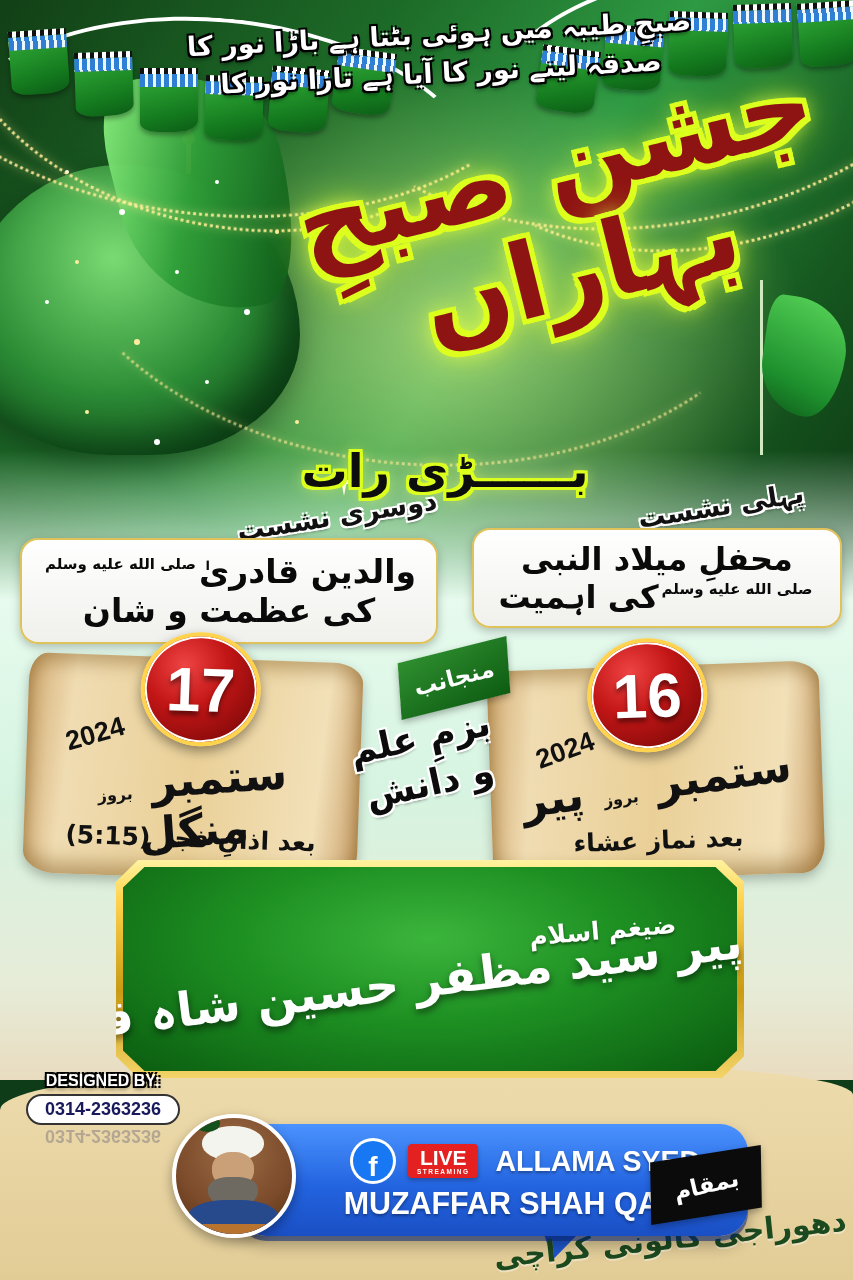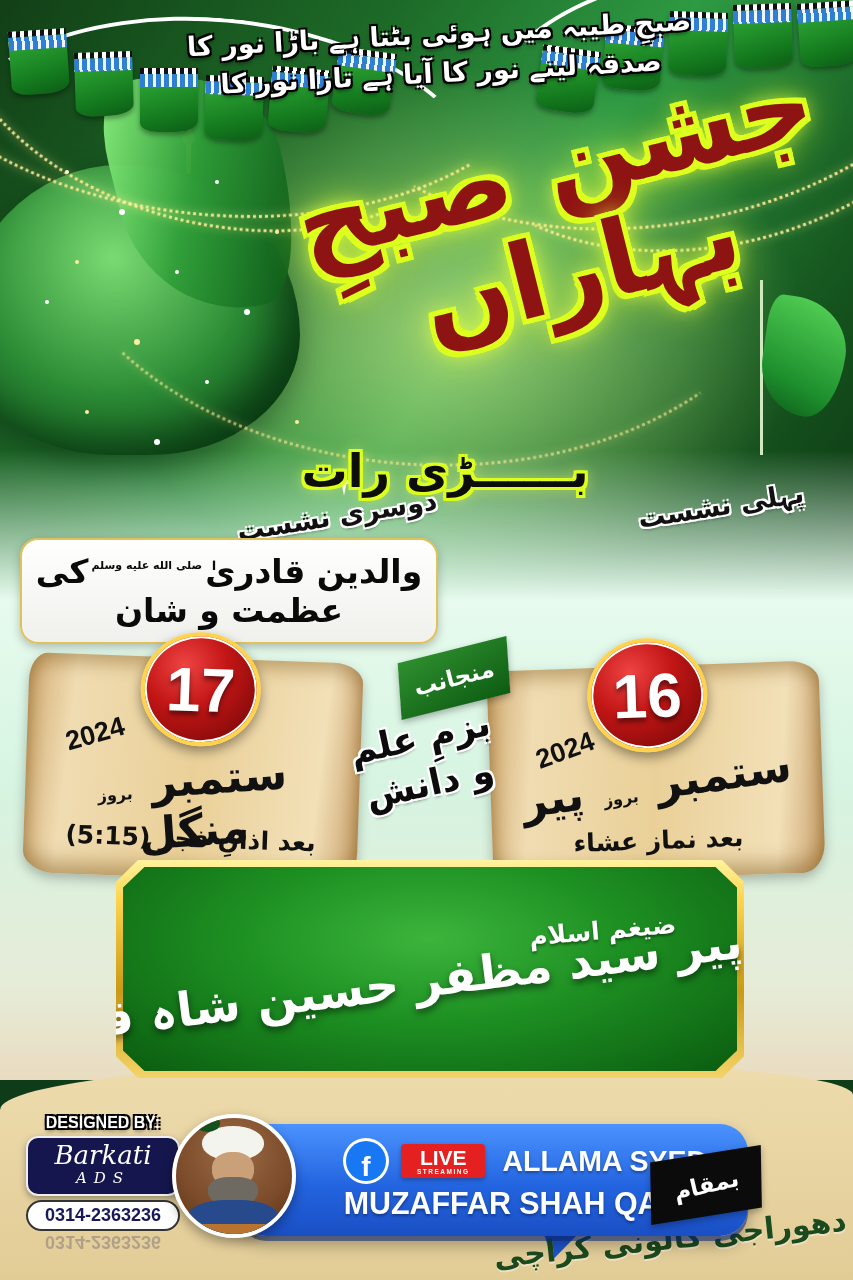--- a/index.html
+++ b/index.html
@@ -104,21 +104,21 @@
   .session-label{position:absolute;z-index:7;font-size:27px;font-weight:bold;color:#111;
     transform:rotate(-9deg);text-align:center;}
   .label-1{left:606px;top:490px;width:230px;}
   .label-2{left:212px;top:500px;width:250px;}
   .session-box{position:absolute;z-index:7;display:flex;align-items:center;justify-content:center;
     text-align:center;font-weight:bold;color:#0a0a0a;
     background:linear-gradient(180deg,#ffffff,#f0f0ec);border:2px solid #e0c25a;border-radius:18px;
     box-shadow:0 3px 10px rgba(0,0,0,.25);}
   .box-1{left:472px;top:528px;width:366px;height:96px;font-size:32px;}
   .box-2{left:20px;top:538px;width:414px;height:102px;font-size:33px;}
-  .pbuh{font-size:11px;display:inline-block;transform:translateY(-14px);margin:0 3px;line-height:1;}
+  .pbuh{font-size:15px;display:inline-block;transform:translateY(-14px);margin:0 3px;line-height:1;}
 
   
   .scroll{position:absolute;z-index:7;
     background:linear-gradient(95deg,#d2ac74 0%,#f0dcb2 14%,#ead098 50%,#f2e0b8 86%,#c9a06a 100%);
     border-radius:18px 30px 22px 34px/28px 20px 30px 22px;
     box-shadow:inset 0 10px 16px rgba(120,80,20,.35),inset 0 -12px 18px rgba(120,80,20,.4),0 5px 12px rgba(0,0,0,.25);}
   .scroll-right{left:490px;top:666px;width:332px;height:212px;transform:rotate(-2deg);}
   .scroll-left{left:26px;top:658px;width:334px;height:220px;transform:rotate(2deg);}
   .day-badge{position:absolute;width:112px;height:106px;border-radius:50%;z-index:8;
     background:radial-gradient(circle at 35% 28%,#ef4444 0%,#c31616 40%,#7c0808 88%);
@@ -160,42 +160,42 @@
     border-radius:24px;box-shadow:0 0 0 2px #e9d27a;white-space:nowrap;}
   .speech-prefix{position:absolute;right:68px;top:56px;z-index:9;color:#fff;font-size:25px;font-weight:bold;
     transform:rotate(-5deg);text-shadow:0 2px 3px rgba(0,0,0,.45);}
   .speech-speaker{position:absolute;left:0;right:0;top:92px;z-index:9;text-align:center;
     font-size:47px;font-weight:bold;color:#fff;transform:rotate(-7deg);white-space:nowrap;
     text-shadow:0 4px 7px rgba(0,0,0,.5);}
 
   
   .designer{position:absolute;left:26px;top:1072px;width:154px;z-index:9;
     display:flex;flex-direction:column;align-items:center;gap:4px;text-align:center;}
-  .designer-label{font-family:"Liberation Sans",sans-serif;font-size:16px;font-weight:bold;color:#fff;margin-top:42px;}
+  .designer-label{font-family:"Liberation Sans",sans-serif;font-size:16px;font-weight:bold;color:#fff;}
   .designer-card{width:150px;background:#15164e;border:2px solid #eee;border-radius:12px;
     padding:4px 0 7px;color:#fff;box-shadow:0 3px 7px rgba(0,0,0,.35);}
   .designer-name{font-family:"DejaVu Serif",serif;font-style:italic;font-size:26px;line-height:1.05;}
   .designer-type{font-family:"DejaVu Serif",serif;font-style:italic;font-size:15px;letter-spacing:7px;}
   .designer-phone{width:150px;background:#fff;border:2px solid #333;border-radius:16px;padding:3px 0;
     color:#18195a;font-weight:bold;font-size:18px;font-family:"Liberation Sans",sans-serif;}
   .phone-reflect{transform:scaleY(-1);opacity:.25;color:#18195a;font-weight:bold;font-size:18px;
     font-family:"Liberation Sans",sans-serif;height:17px;overflow:hidden;}
 
   
   .live-bar{position:absolute;left:238px;top:1124px;width:510px;height:112px;z-index:9;
     border-radius:28px;background:linear-gradient(180deg,#4b93ff 0%,#2364e0 55%,#1a4fc4 100%);
     box-shadow:0 5px 0 rgba(10,40,120,.55),0 9px 16px rgba(0,0,0,.3);
     display:flex;flex-direction:column;justify-content:center;align-items:center;gap:1px;
     padding-left:70px;box-sizing:border-box;}
   .live-row{display:flex;align-items:center;gap:12px;}
   .fb-icon{width:46px;height:46px;border-radius:50%;background:#fff;display:flex;align-items:center;justify-content:center;}
   .fb-icon .fb-inner{width:40px;height:40px;border-radius:50%;background:#1877f2;color:#fff;
     font-size:28px;font-weight:bold;display:flex;align-items:flex-end;justify-content:center;
     font-family:"Liberation Sans",sans-serif;overflow:hidden;line-height:.95;}
-  .live-badge{background:#e52020;color:#fff;border-radius:4px;padding:3px 16px 2px;
+  .live-badge{background:#e52020;color:#fff;border-radius:4px;padding:3px 9px 2px;
     display:flex;flex-direction:column;align-items:center;box-shadow:0 2px 4px rgba(0,0,0,.3);}
   .live-word{font-family:"Liberation Sans",sans-serif;font-size:21px;font-weight:800;line-height:1;}
   .streaming-word{font-family:"Liberation Sans",sans-serif;font-size:6.5px;font-weight:bold;letter-spacing:1.5px;line-height:1.2;}
   .live-name1{font-family:"Liberation Sans",sans-serif;font-size:30px;font-weight:800;color:#fff;
     text-shadow:0 2px 3px rgba(0,0,0,.35);transform:scaleX(.95);}
   .live-name2{font-family:"Liberation Sans",sans-serif;font-size:32px;font-weight:800;color:#fff;
     text-shadow:0 2px 3px rgba(0,0,0,.35);transform:scaleX(.95);white-space:nowrap;}
   .live-tail{position:absolute;left:544px;top:1234px;width:34px;height:26px;background:#1e55cc;
     clip-path:polygon(0 0,100% 0,25% 100%);z-index:8;}
 
@@ -267,20 +267,25 @@
 
   <div class="abs verse rtl outline-black">
     <div class="line">صبحِ طیبہ میں ہوئی بٹتا ہے باڑا نور کا</div>
     <div class="line">صدقہ لینے نور کا آیا ہے تارا نور کا</div>
   </div>
 
   <div class="abs title rtl">جشن صبحِ بہاراں</div>
   <div class="abs subtitle rtl">بــــــڑی رات</div>
 
   <div class="session-label label-1 rtl outline-white">پہلی نشست</div>
+  <div class="session-box box-1 rtl">
+    <div>
+      <span>محفلِ میلاد النبی</span><span class="pbuh">صلى الله عليه وسلم</span><span>کی اہمیت</span>
+    </div>
+  </div>
   <div class="session-label label-2 rtl outline-white">دوسری نشست</div>
   <div class="session-box box-2 rtl">
     <div>
       <span>والدین قادریٰ</span><span class="pbuh">صلى الله عليه وسلم</span><span>کی عظمت و شان</span>
     </div>
   </div>
 
   <div class="scroll scroll-right">
     <div class="day-badge badge-r">16</div>
     <div class="scroll-year year-r">2024</div>
@@ -308,24 +313,20 @@
   <div class="org-name rtl outline-white">بزمِ علم و دانش</div>
 
   <div class="speech-frame">
     <div class="speech-inner"></div>
     <div class="speech-prefix rtl">ضیغم اسلام</div>
     <div class="speech-speaker rtl">پیر سید مظفر حسین شاہ قادری</div>
   </div>
 
   <div class="designer">
     <div class="designer-label outline-black">DESIGNED BY:</div>
-    <div class="designer-card">
-      <div class="designer-name">Barkati</div>
-      <div class="designer-type">ADS</div>
-    </div>
     <div class="designer-phone">0314-2363236</div>
     <div class="phone-reflect">0314-2363236</div>
   </div>
 
   <div class="live-bar">
     <div class="live-row">
       <div class="fb-icon">
         <div class="fb-inner">f</div>
       </div>
       <div class="live-badge">

